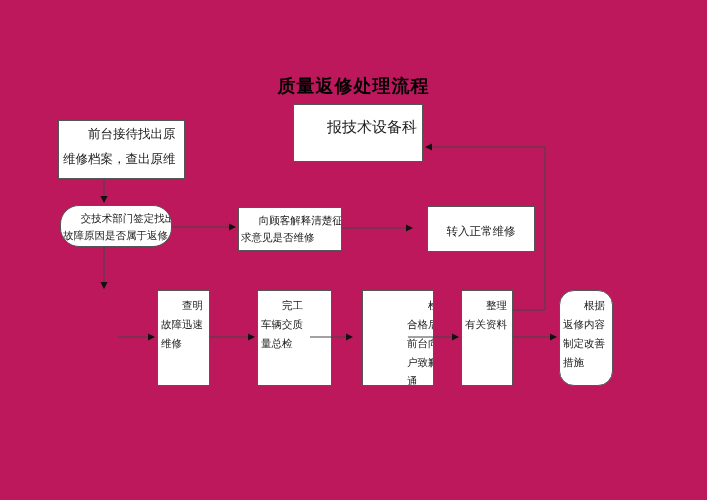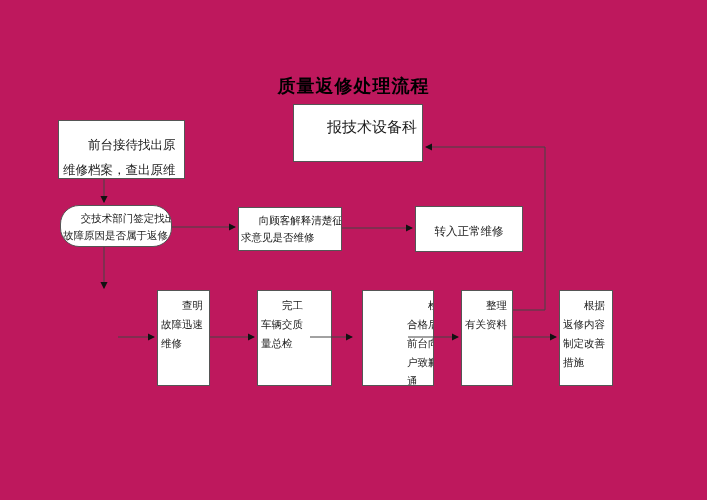--- a/index.html
+++ b/index.html
@@ -26,31 +26,31 @@
     border:1px solid #555555;
     background:#ffffff;
     box-sizing:border-box;
     white-space:pre;
     overflow:hidden;
     text-indent:2em;
     font-size:10.5px;
     line-height:19px;
     padding:5px 3px;
   }
-  .b-front-desk   {left:58px;  top:120px; width:127px; height:59px; font-size:12.5px; line-height:25px; padding:12px 4px;}
+  .b-front-desk   {left:58px;  top:120px; width:127px; height:59px; font-size:12.5px; line-height:25px; padding:1px 4px;}
   .b-report-tech  {left:293px; top:104px; width:130px; height:58px; font-size:15px; padding-top:13px;}
   .b-tech-dept    {left:60px;  top:205px; width:112px; height:42px; line-height:17px; padding:4px 2px; text-indent:1.7em;border-radius:19px;}
   .b-explain      {left:238px; top:207px; width:104px; height:44px; line-height:17px; padding:4px 2px; text-indent:1.7em;}
-  .b-normal-repair{left:415px; top:206px; width:108px; height:46px; font-size:11.5px; text-indent:0; text-align:center; padding-top:15px;}
+  .b-normal-repair{left:427px; top:206px; width:108px; height:46px; font-size:11.5px; text-indent:0; text-align:center; padding-top:15px;}
   .b-workshop     {left:60px;  top:291px; width:58px;  height:95px;}
   .b-identify     {left:157px; top:290px; width:53px;  height:96px;}
   .b-inspect      {left:257px; top:290px; width:75px;  height:96px;}
   .b-apologize    {left:362px; top:290px; width:72px;  height:96px;padding-left:44px;}
   .b-organize     {left:461px; top:290px; width:52px;  height:96px;}
-  .b-improve      {left:559px; top:290px; width:54px;  height:96px;}
+  .b-improve      {left:559px; top:290px; width:54px;  height:96px;border-radius:15px;}
   .connectors{position:absolute;left:0;top:0;width:707px;height:500px;pointer-events:none;}
 </style>
 </head>
 <body>
 
 <div class="canvas">
 
   <h1 class="title">质量返修处理流程</h1>
 
   <div class="box b-front-desk">前台接待找出原

